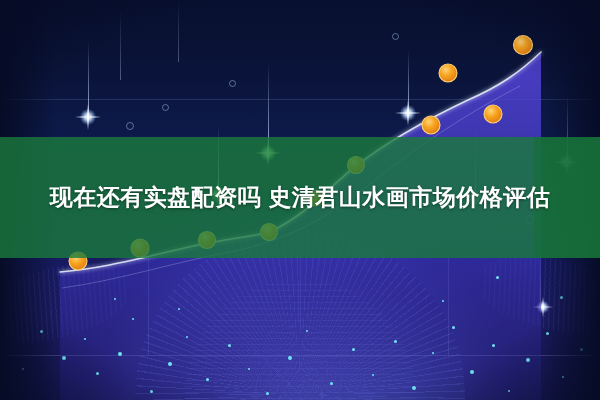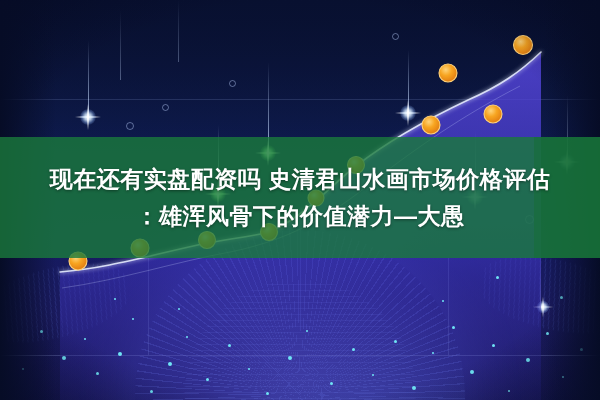--- a/index.html
+++ b/index.html
@@ -268,16 +268,15 @@
 
   <div class="bg-vignette"></div>
   <div class="side-dark-l"></div>
   <div class="side-dark-r"></div>
 
   <div class="band">
     <div class="band-right"></div>
   </div>
   <div class="title">
     <div class="l1">现在还有实盘配资吗 史清君山水画市场价格评估</div>
-    <div class="l2">：雄浑风骨下的价值潜力—大愚</div>
   </div>
 
 </div>
 
 </body></html>

